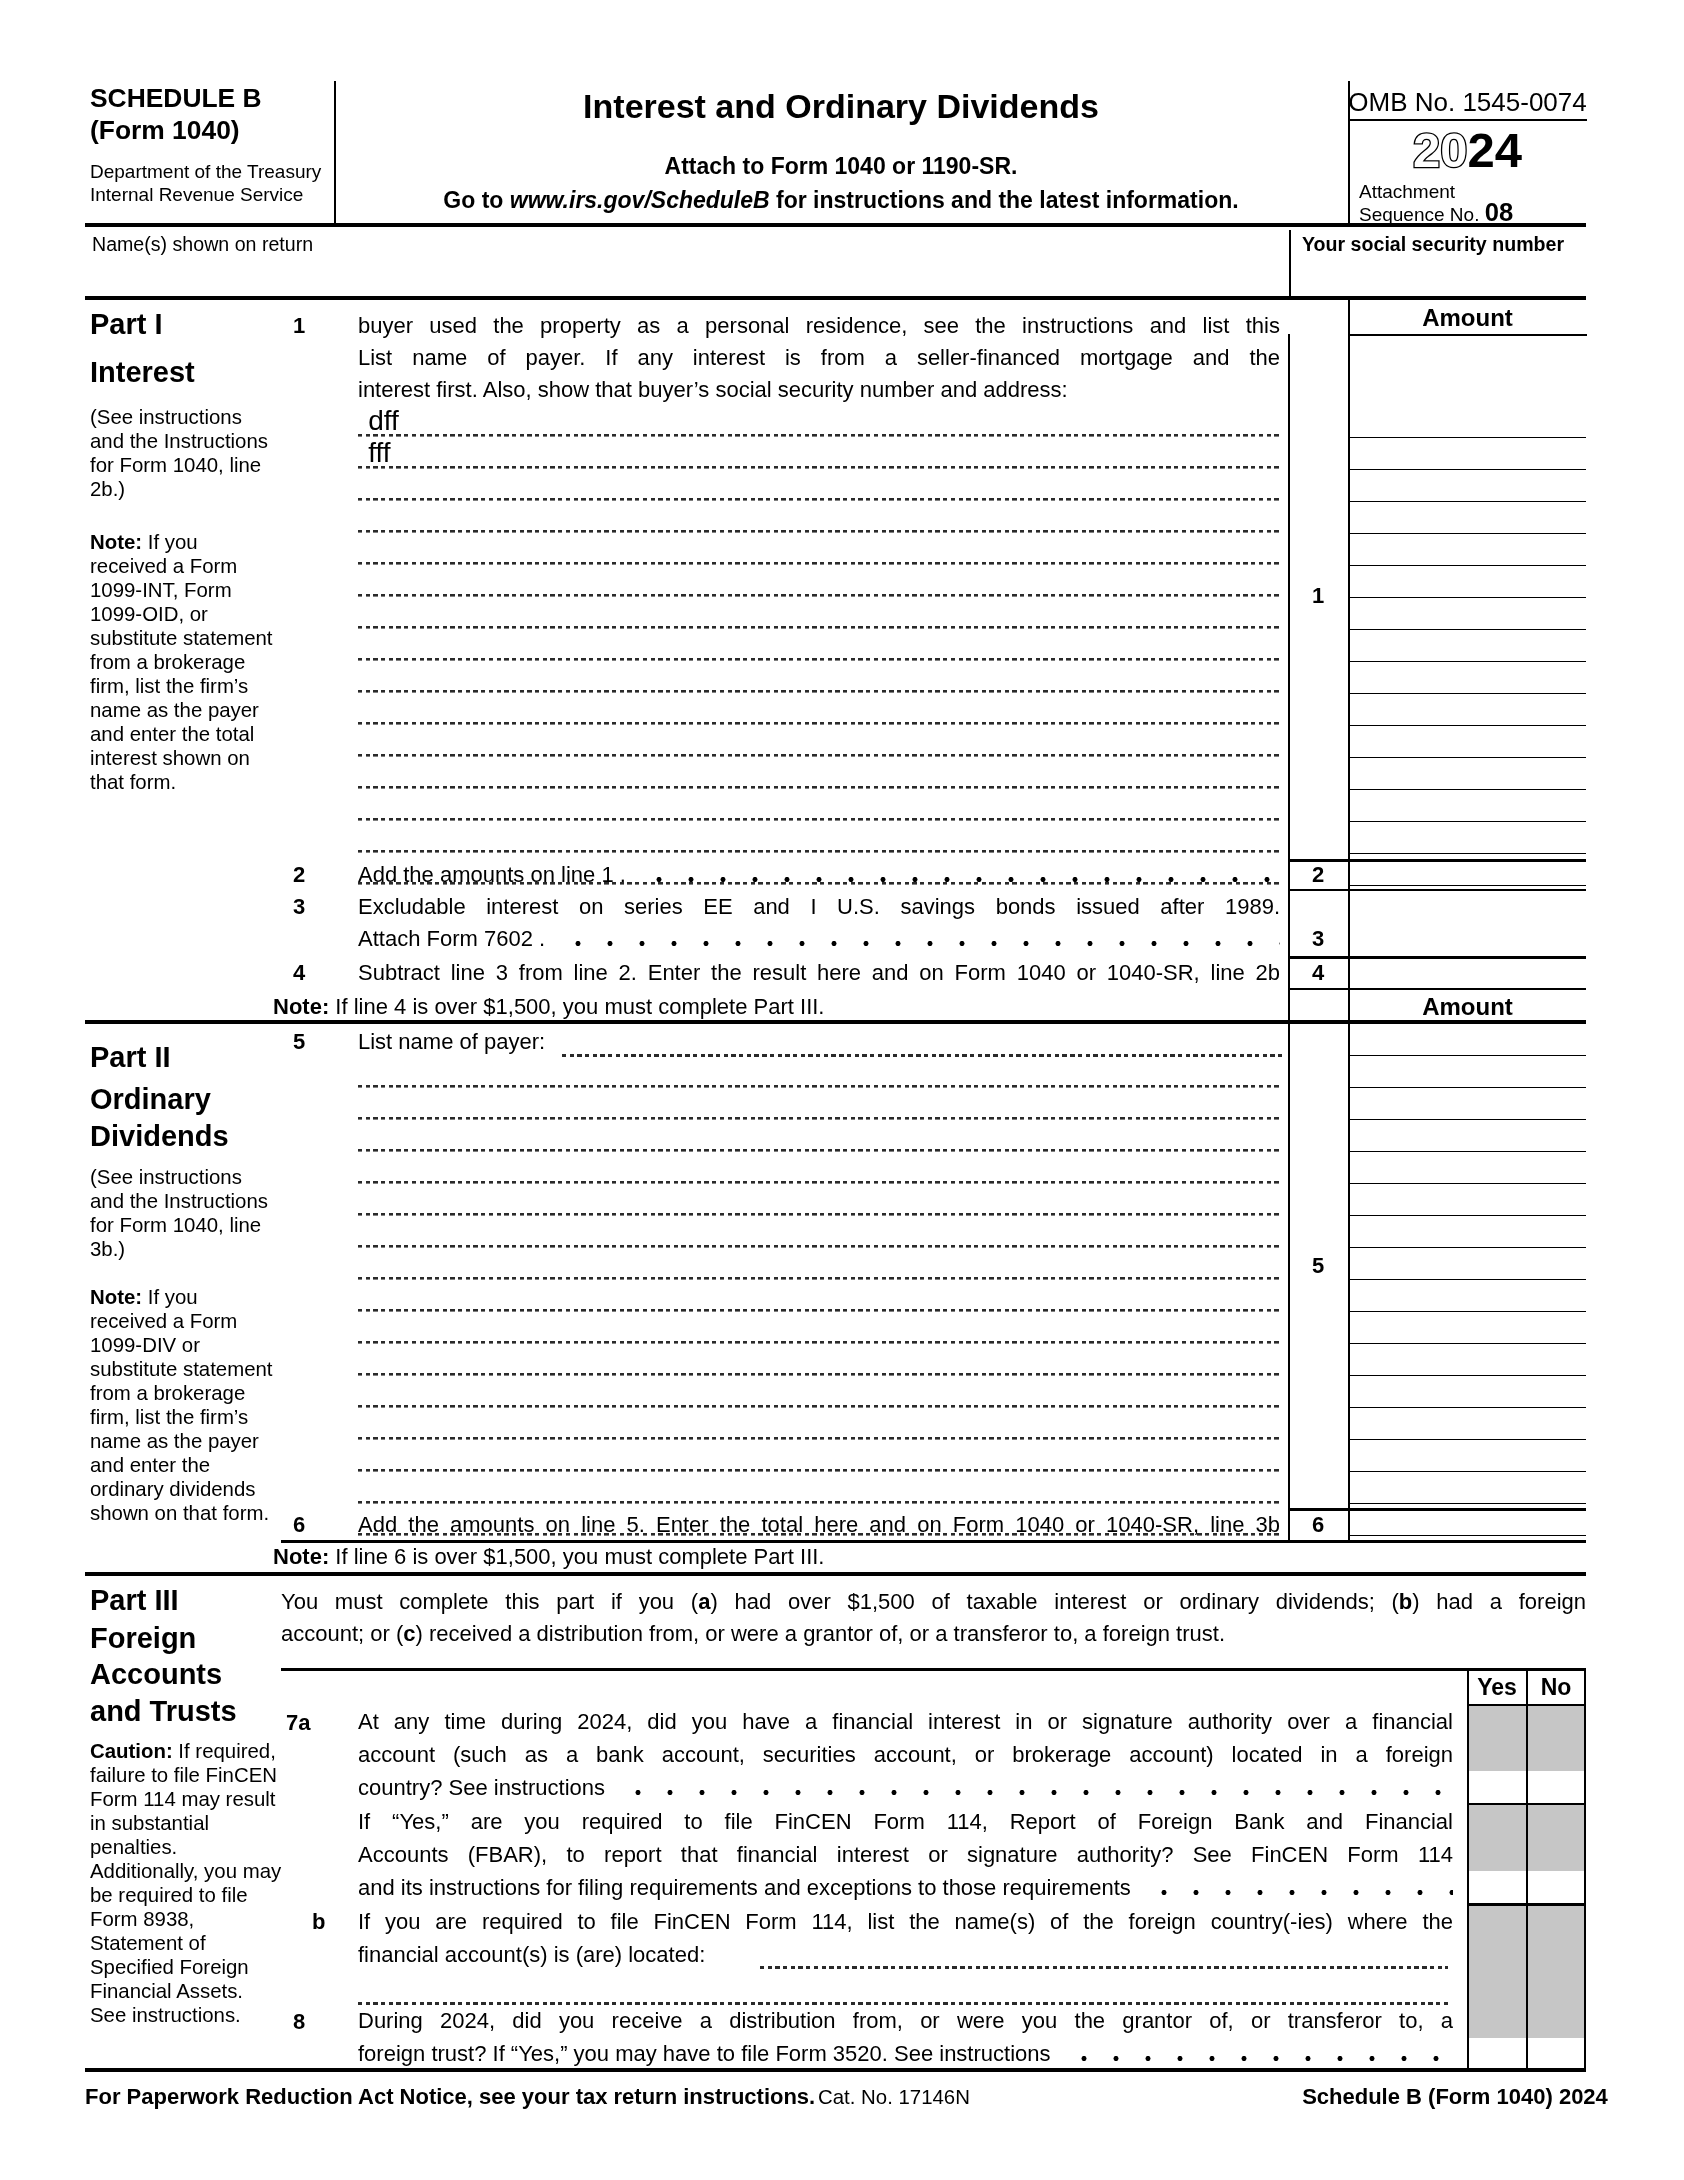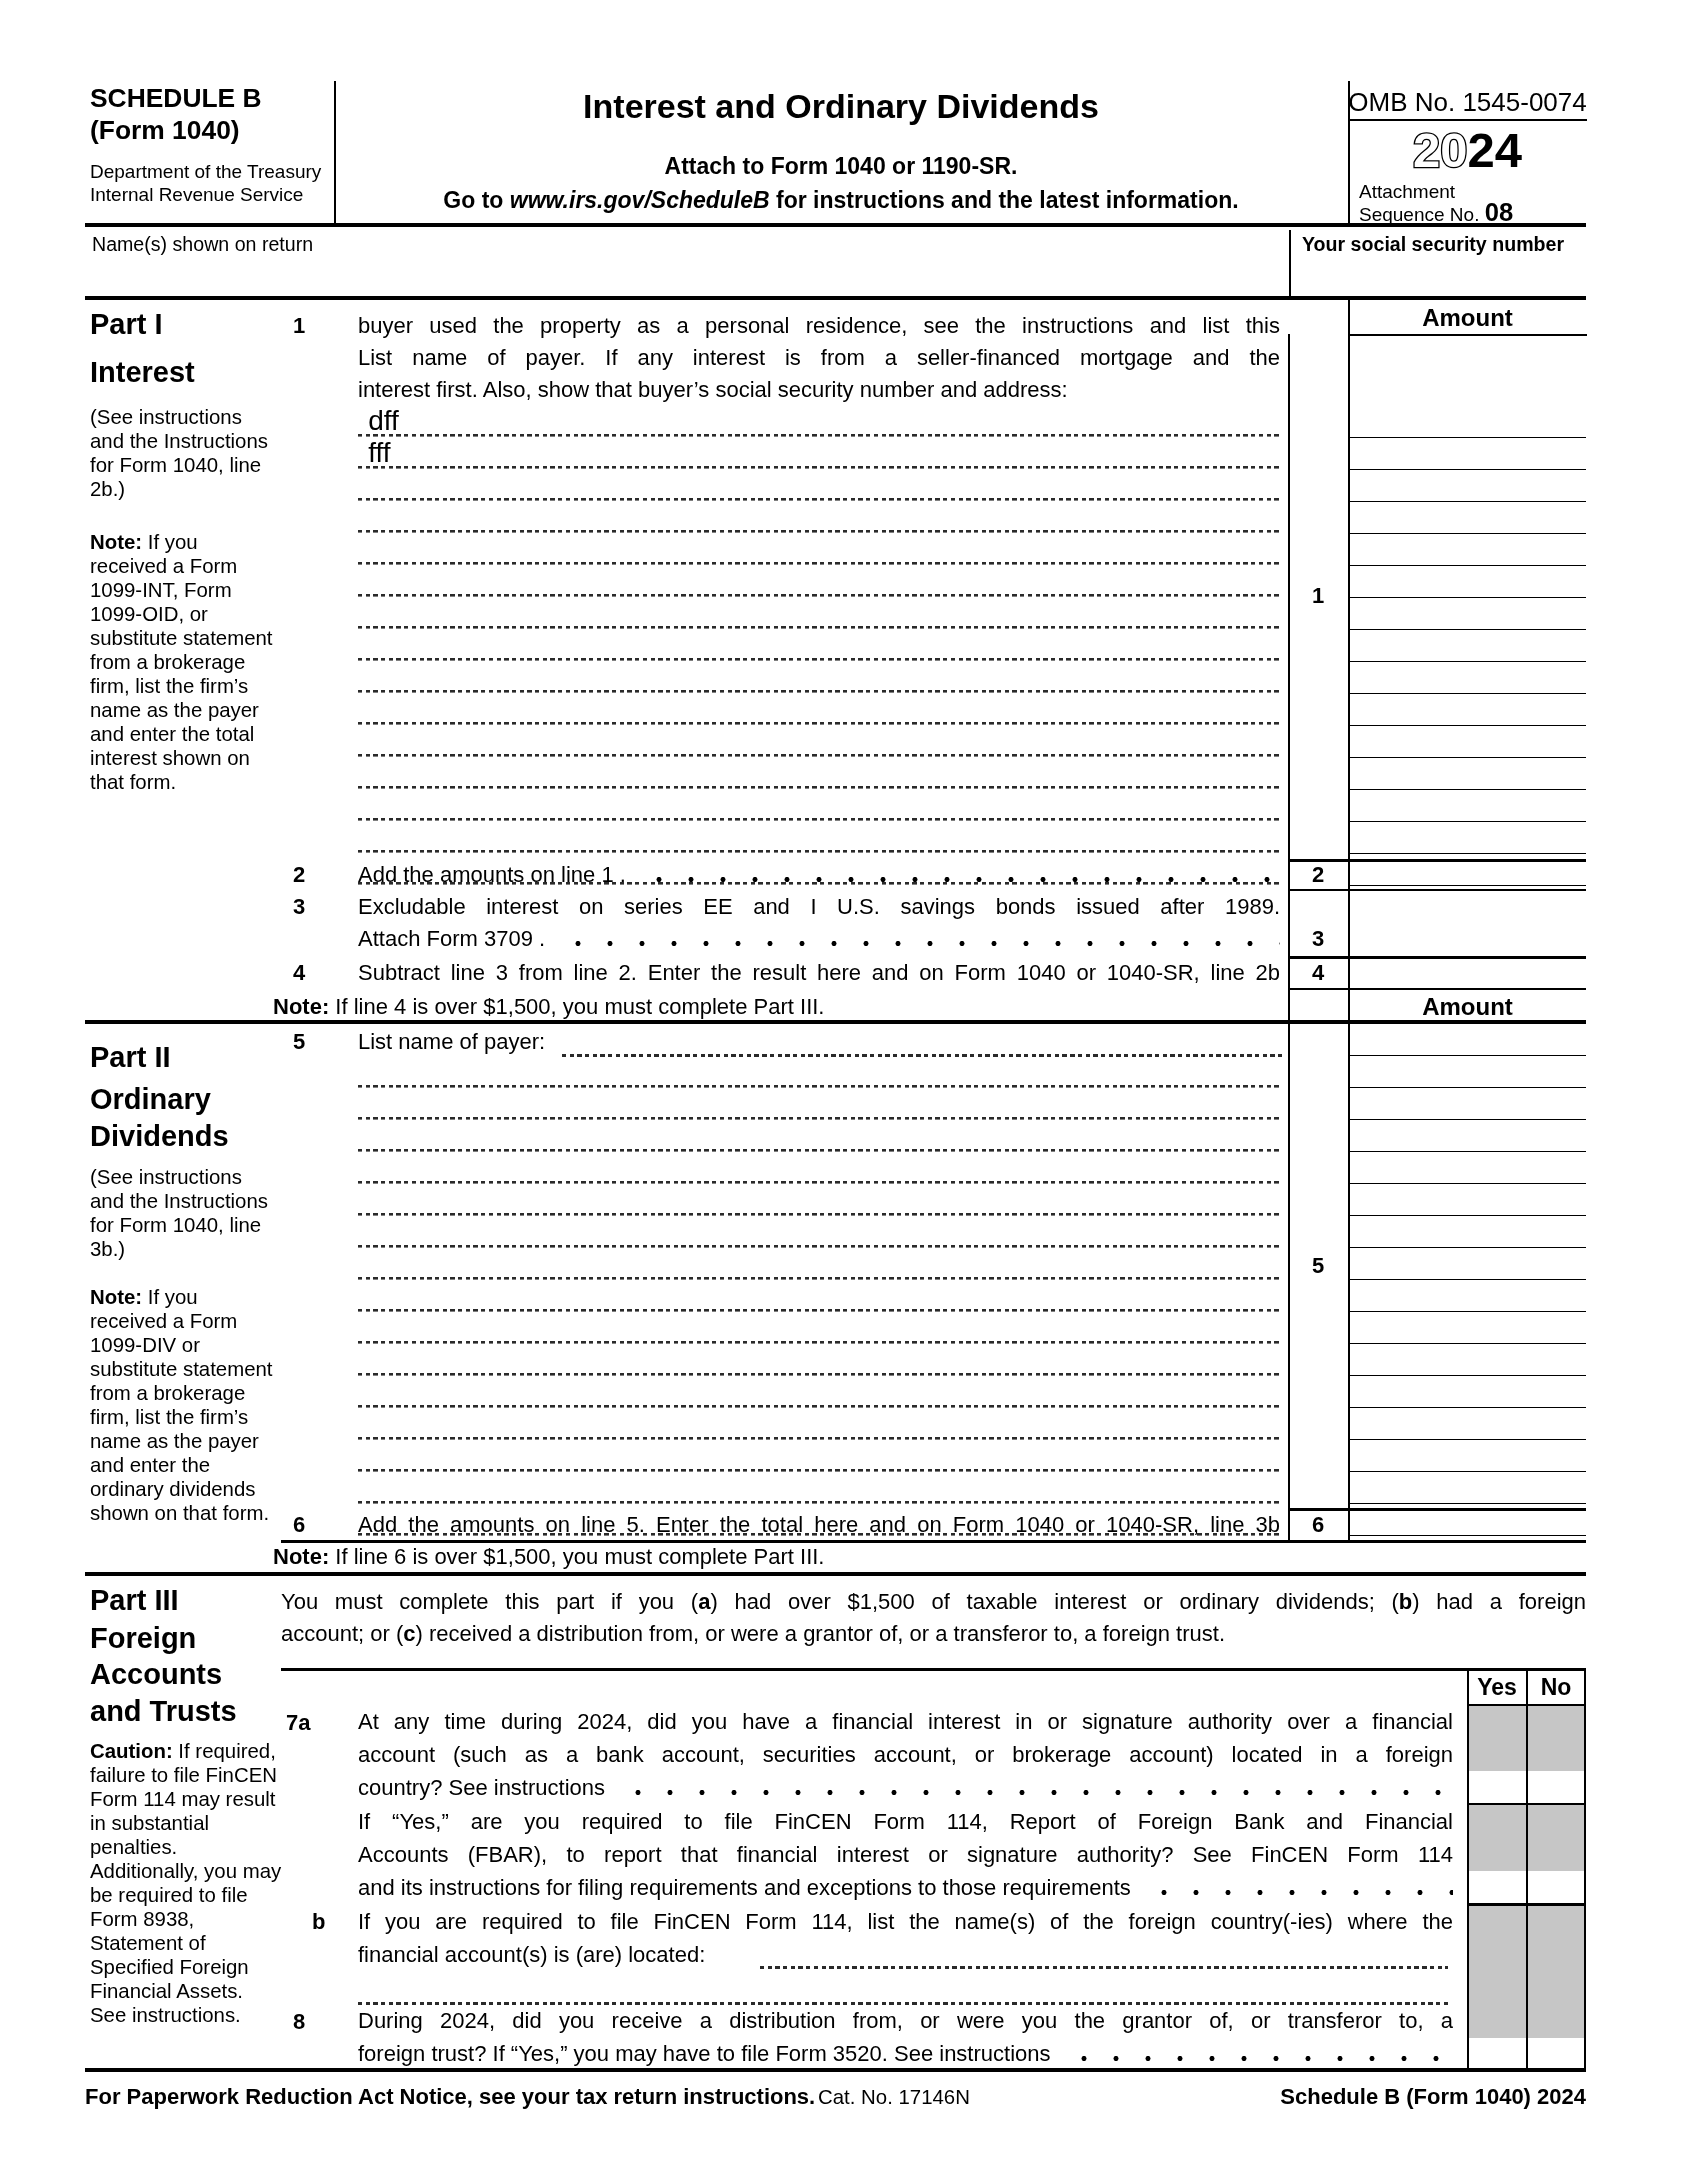--- a/index.html
+++ b/index.html
@@ -130,21 +130,21 @@
       <span class="leader"></span>
   </div>
   <div class="ncol" style="left:1288px;top:859px">2</div>
   <div class="ab" style="left:1349px;top:861px;width:237px;height:28px"></div>
   <div class="r" style="left:1288px;top:889px;width:298px;height:1.7px"></div>
 
   <div class="inum" style="left:293px;top:891px">3</div>
   <div class="ab t26" style="left:358px;top:891px;width:922px">
     <div class="jl">Excludable interest on series EE and I U.S. savings bonds issued after 1989.</div>
     <div class="fx" style="height:32px">
-        <span>Attach Form 3709 .</span>
+        <span>Attach Form 7602 .</span>
         <span class="leader"></span>
       </div>
   </div>
   <div class="ncol" style="left:1288px;top:923px">3</div>
   <div class="ab" style="left:1349px;top:891px;width:237px;height:63px"></div>
   <div class="r" style="left:1288px;top:956px;width:298px;height:2.6px"></div>
 
   <div class="inum" style="left:293px;top:957px">4</div>
   <div class="ab t26 jl" style="left:358px;top:957px;width:922px;height:32px">Subtract line 3 from line 2. Enter the result here and on Form 1040 or 1040-SR, line 2b</div>
   <div class="ncol" style="left:1288px;top:957px">4</div>
@@ -293,16 +293,16 @@
   <div class="ab" style="left:1528px;top:2038px;width:56px;height:31.5px"></div>
 
   <div class="r" style="left:1467px;top:1668px;width:1.7px;height:403px"></div>
   <div class="r" style="left:1526px;top:1668px;width:1.7px;height:403px"></div>
   <div class="r" style="left:1584px;top:1668px;width:1.7px;height:403px"></div>
 
   <div class="r" style="left:85px;top:2068px;width:1501px;height:4.3px"></div>
 
   <div class="ab b" style="left:85px;top:2084px;font-size:22px">For Paperwork Reduction Act Notice, see your tax return instructions.</div>
   <div class="ab" style="left:818px;top:2086px;font-size:20.4px">Cat. No. 17146N</div>
-  <div class="ab b" style="left:1192px;top:2084px;width:394px;font-size:22px;text-align:right">Schedule B (Form 1040) 2024</div>
+  <div class="ab b" style="left:1258px;top:2084px;width:394px;font-size:22px;text-align:center">Schedule B (Form 1040) 2024</div>
 
 </div>
 
 
 </body></html>

